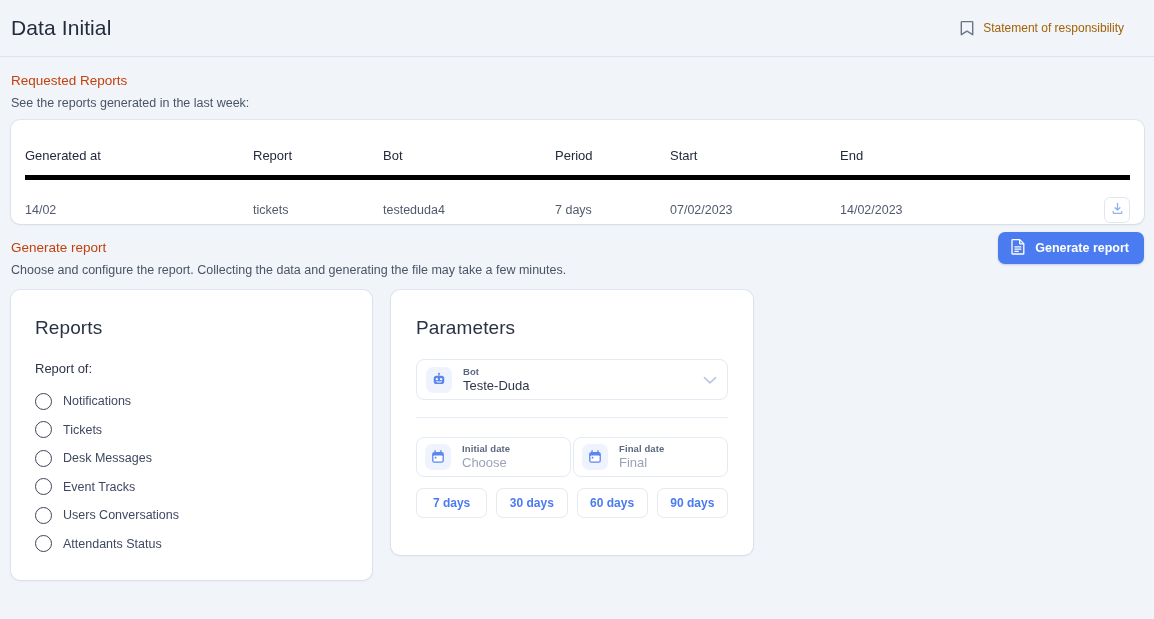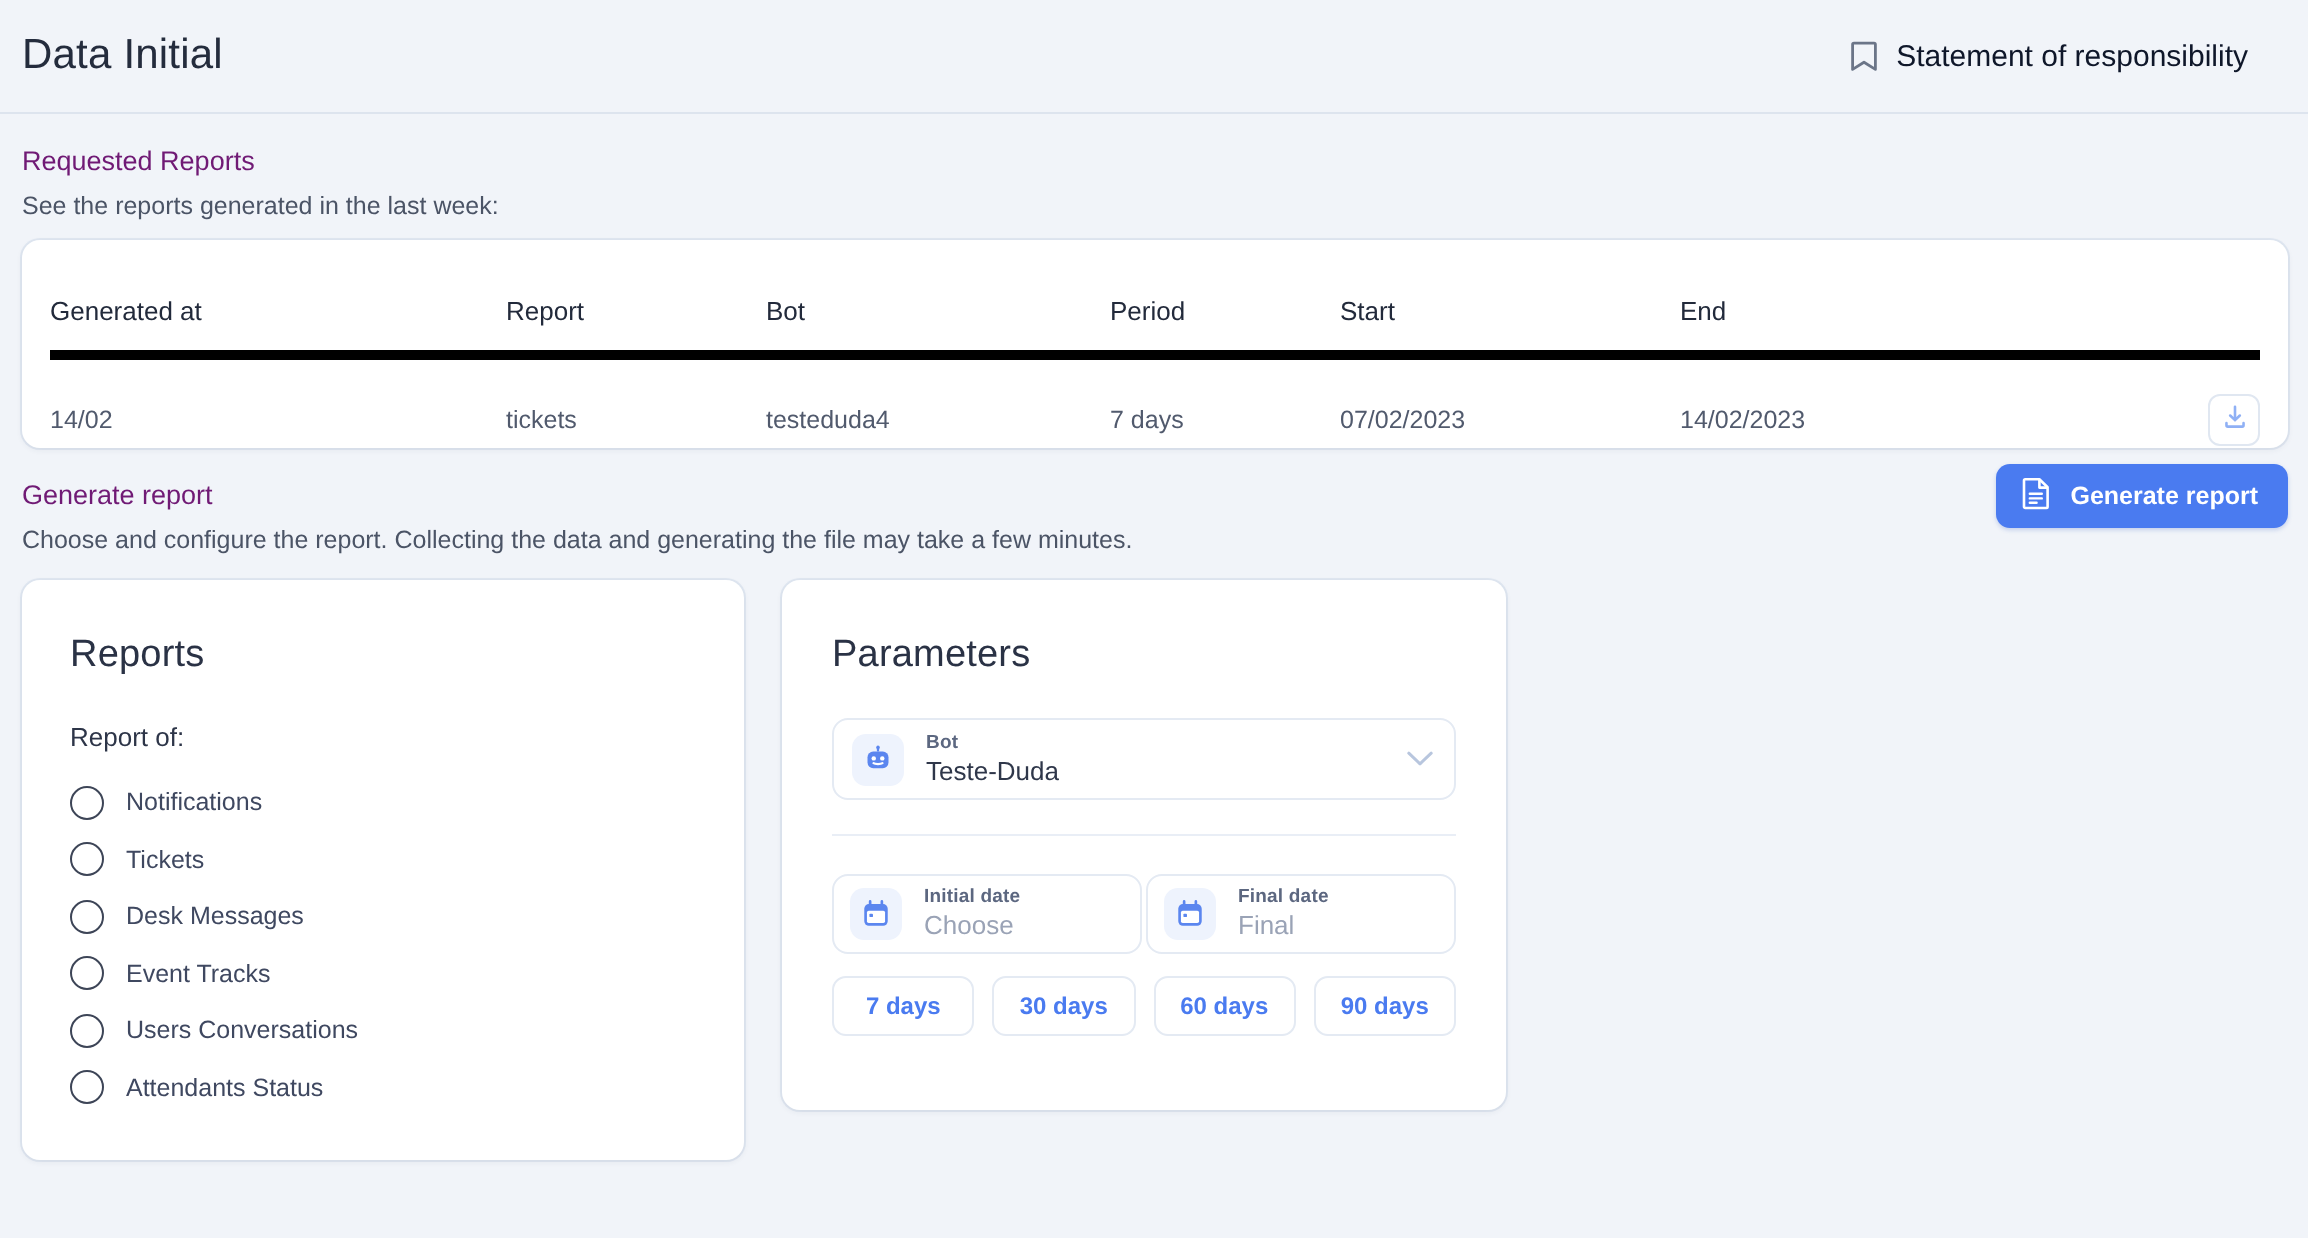--- a/index.html
+++ b/index.html
@@ -27,34 +27,34 @@
   .page-title {
     font-size: 21px;
     font-weight: 400;
     color: #242c3d;
     letter-spacing: .1px;
   }
   .statement-link {
     display: flex;
     align-items: center;
     gap: 9px;
-    font-size: 15px;
-    color: #0f172a;
+    font-size: 12px;
+    color: #a16207;
     cursor: pointer;
     padding-right: 20px;
   }
   .statement-link svg { display: block; }
 
   
   .section {
     padding: 0 10px 0 11px;
   }
   .section-title {
     font-size: 13.5px;
-    color: #701a75;
+    color: #c2410c;
     margin-top: 16px;
   }
   .section-sub {
     font-size: 12.5px;
     color: #4b5466;
     margin-top: 8px;
   }
 
   
   .card {

